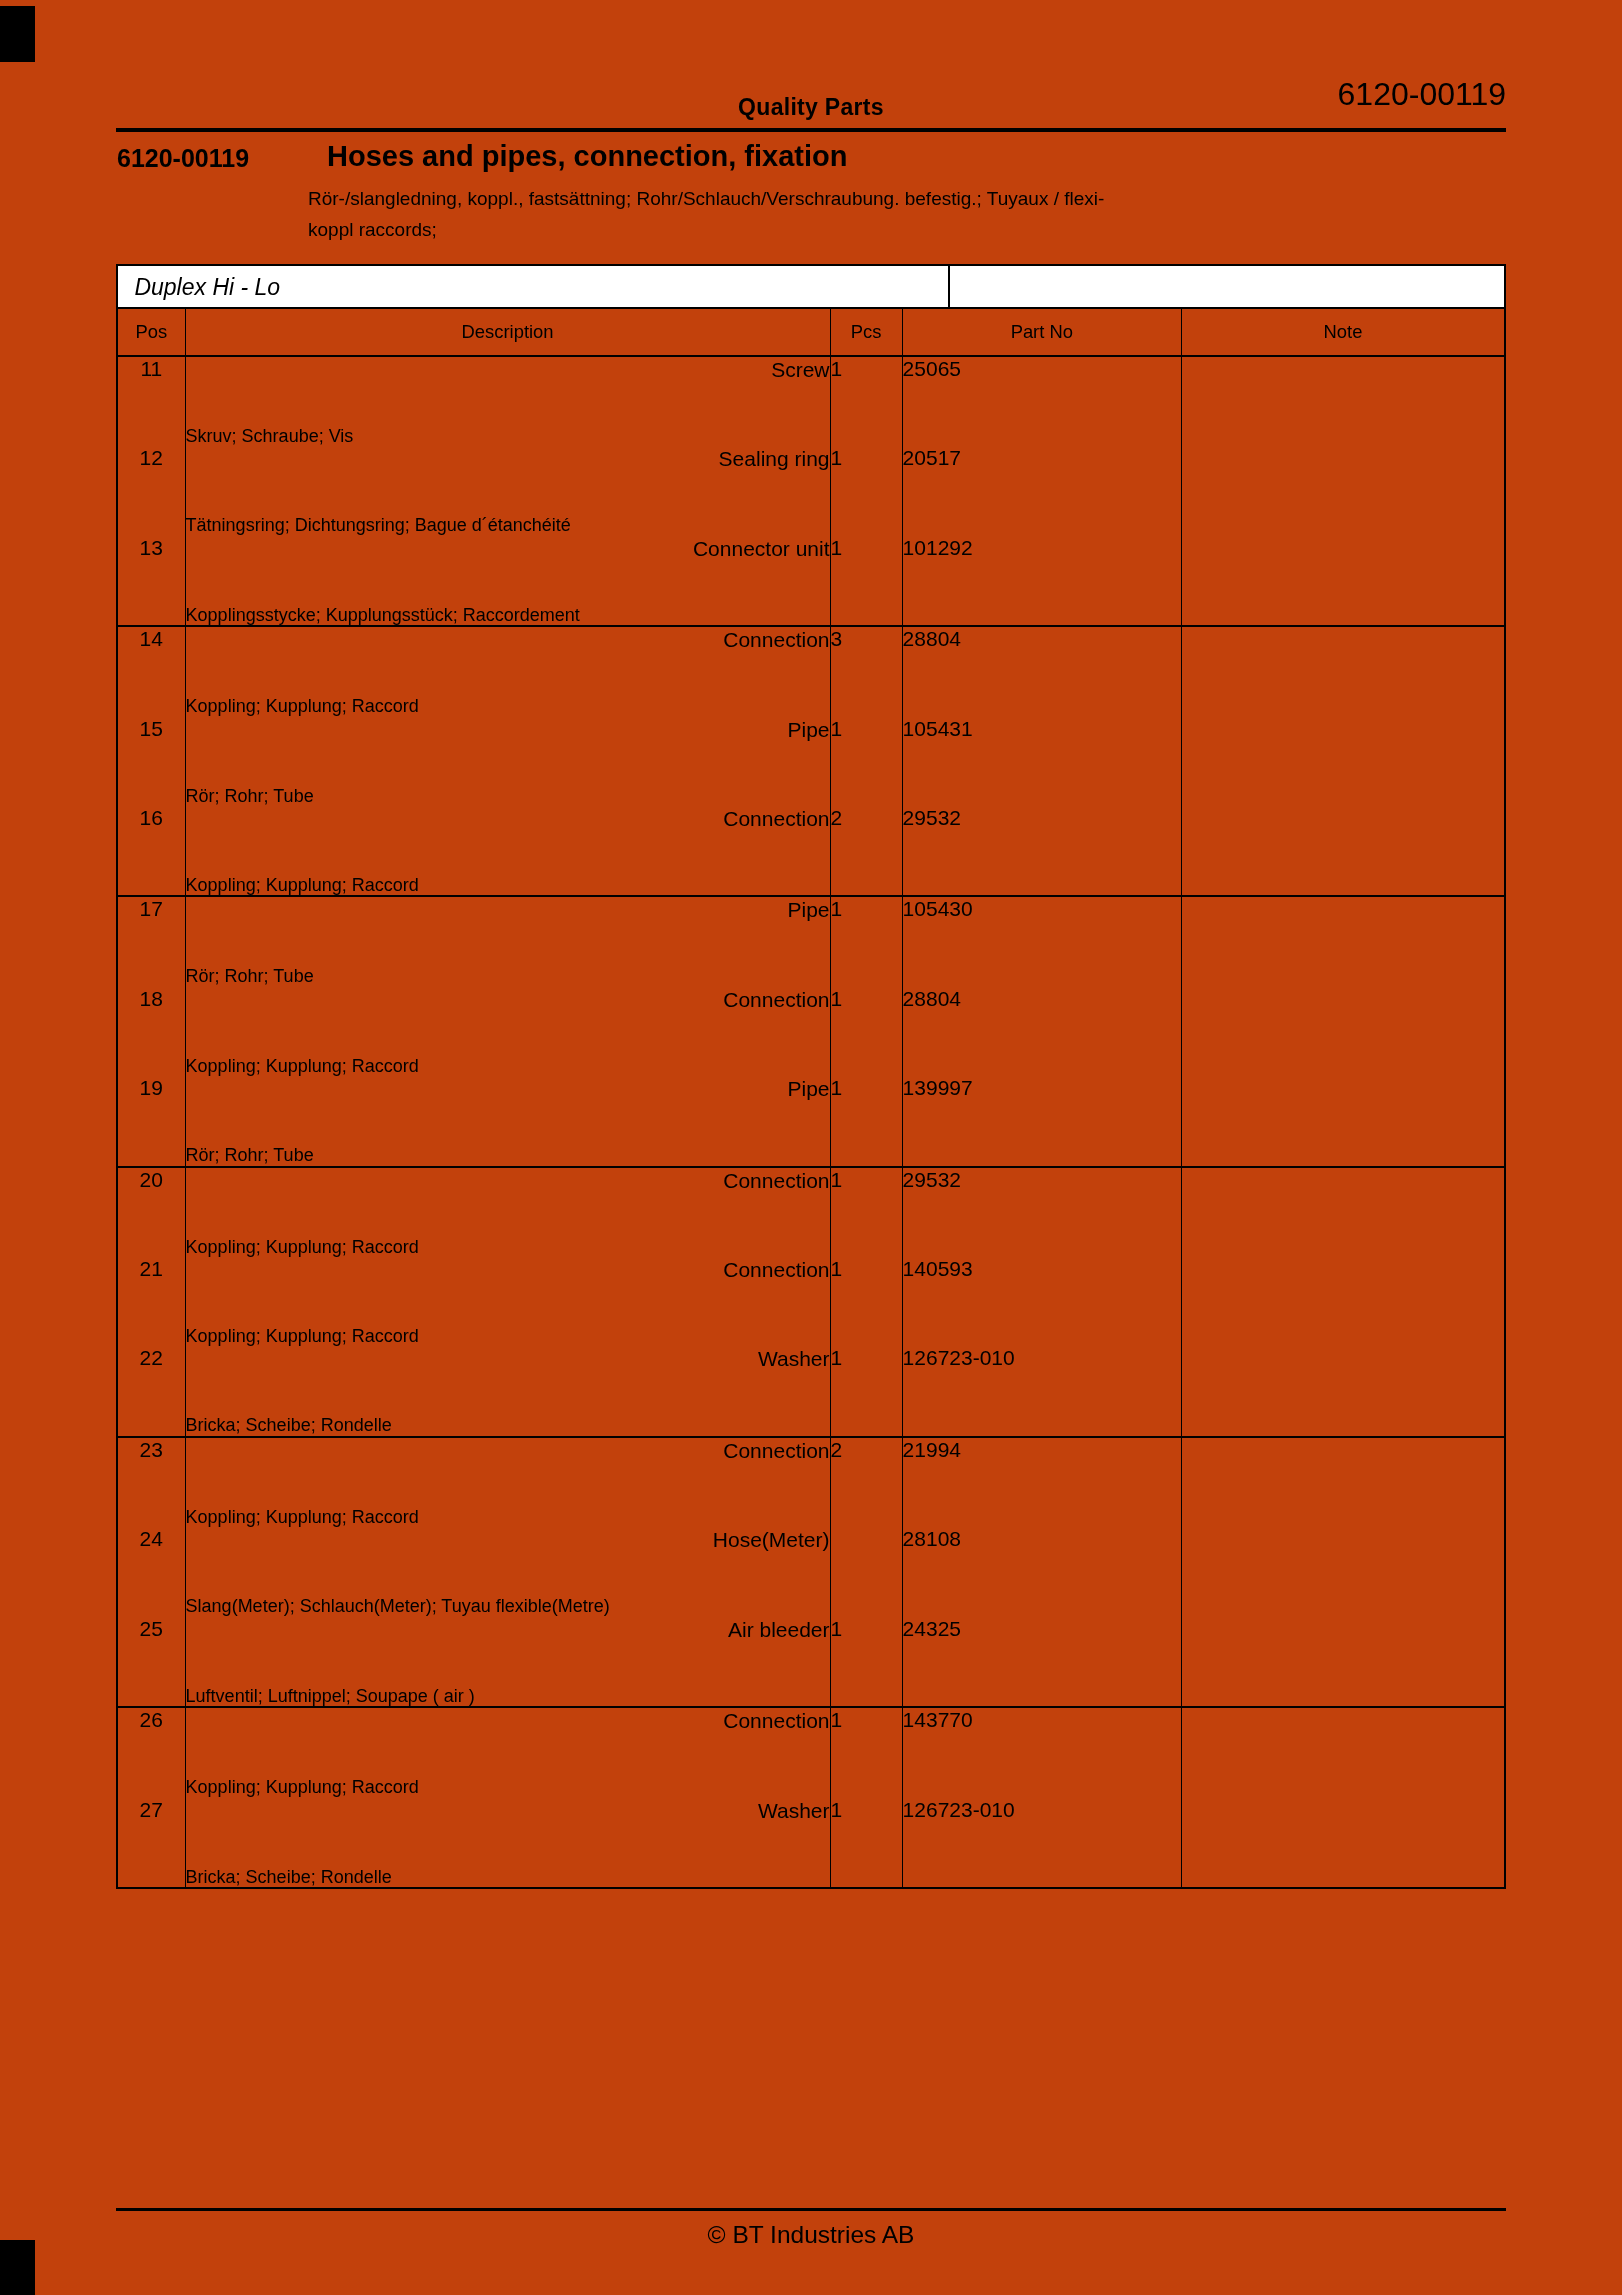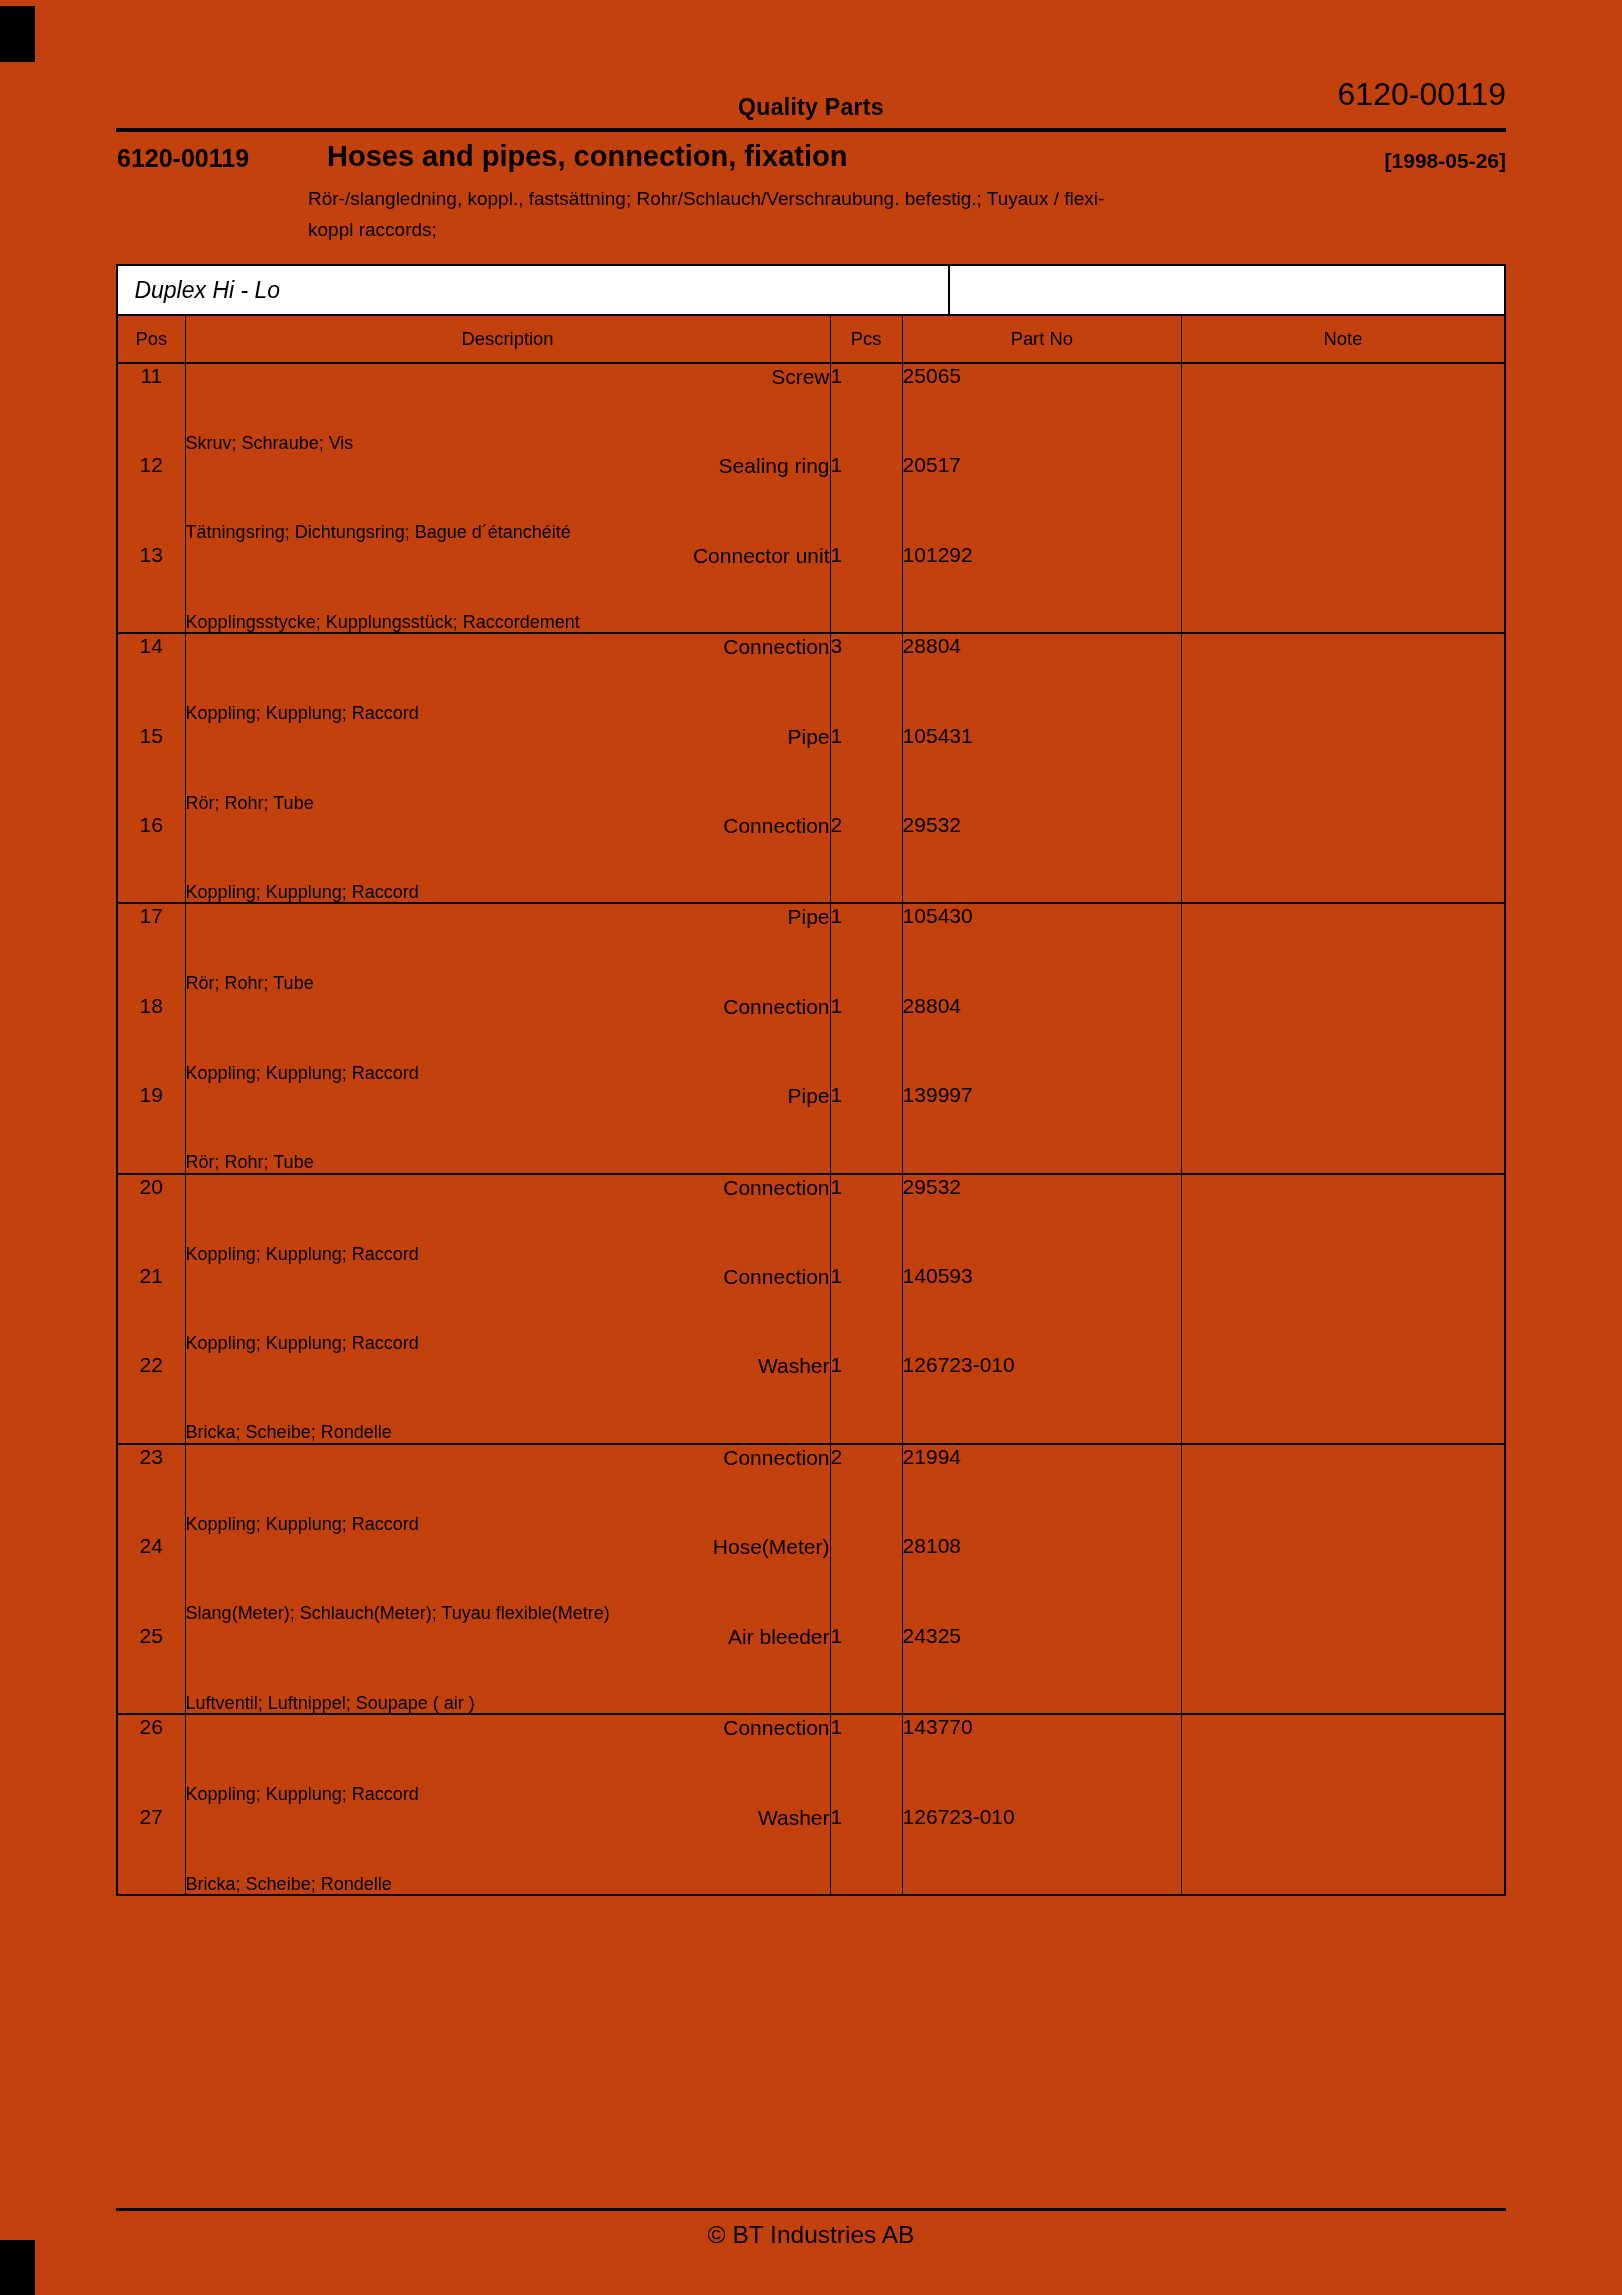--- a/index.html
+++ b/index.html
@@ -33,21 +33,21 @@
 
   
   .doc-num  { position: absolute; left: 117px; top: 144px; font-size: 25px; font-weight: bold; }
   .title    { position: absolute; left: 327px; top: 140px; font-size: 29px; font-weight: bold; }
   .date     { position: absolute; left: 116px; top: 149px; width: 1390px; text-align: right; font-size: 21px; font-weight: bold; }
   .subtitle { position: absolute; left: 308px; top: 183px; width: 1186px; font-size: 19px; line-height: 31px; }
 
   
   .table-wrap { position: absolute; left: 116px; top: 264px; width: 1390px; }
 
-  .group-header { position: relative; height: 52px; border: 2px solid #000; background: #fff; }
+  .group-header { position: relative; height: 45px; border: 2px solid #000; background: #fff; }
   .group-title  { position: absolute; left: 16.4px; top: 50%; transform: translateY(-50%); font-style: italic; font-size: 23px; }
   .group-divider { position: absolute; left: 830px; top: -2px; width: 2px; height: calc(100% + 4.1px); background: #000; }
 
   table.parts {
     width: 100%; border-collapse: collapse; table-layout: fixed;
     margin-top: -2px; border: 2px solid #000;
   }
   table.parts thead th {
     border: 1.4px solid #000; border-top: 2px solid #000;
     height: 29px; font-size: 18.4px; font-weight: normal; text-align: center; padding: 12px;
@@ -78,21 +78,20 @@
 
   <div class="reg-mark top"></div>
   <div class="reg-mark bottom"></div>
 
   <div class="qp">Quality Parts</div>
   <div class="doc-top-right">6120-00119</div>
   <div class="header-rule"></div>
 
   <div class="doc-num">6120-00119</div>
   <div class="title">Hoses and pipes, connection, fixation</div>
-  <div class="date">[1998-05-26]</div>
   <div class="subtitle">
     <div>Rör-/slangledning, koppl., fastsättning; Rohr/Schlauch/Verschraubung. befestig.; Tuyaux / flexi-</div>
     <div>koppl raccords;</div>
   </div>
 
   <div class="table-wrap">
     <div class="group-header">
       <span class="group-title">Duplex Hi - Lo</span>
       <span class="group-divider"></span>
     </div>

